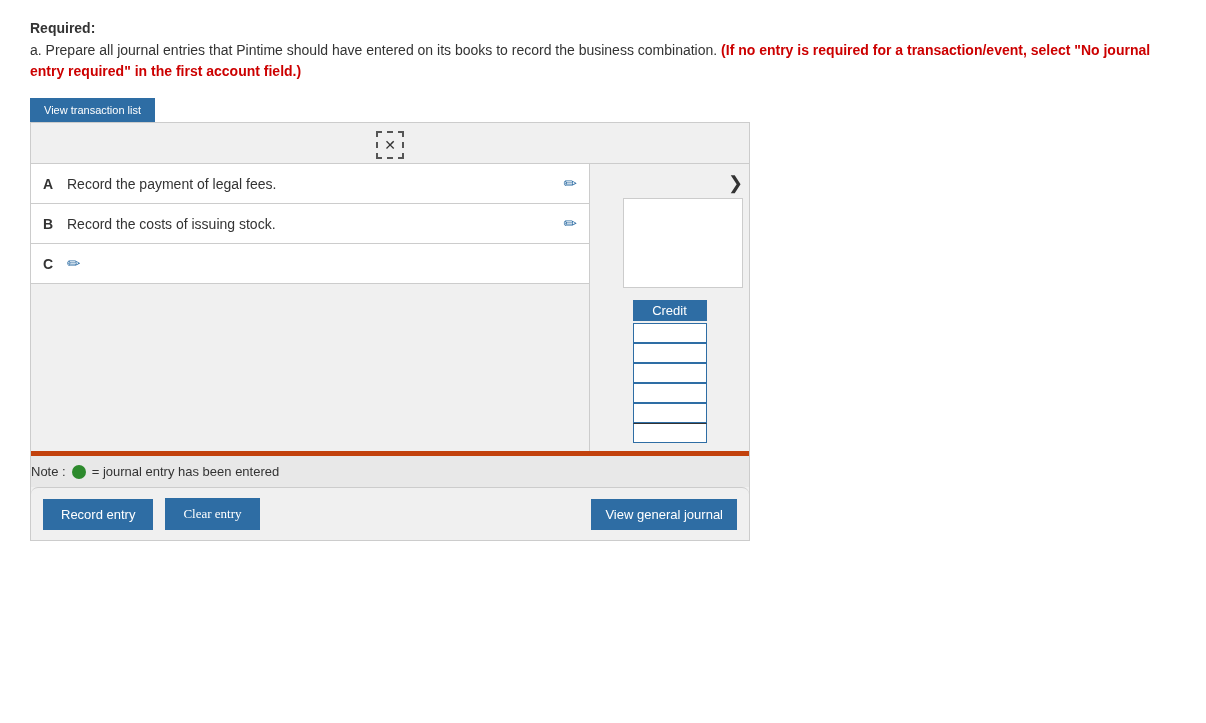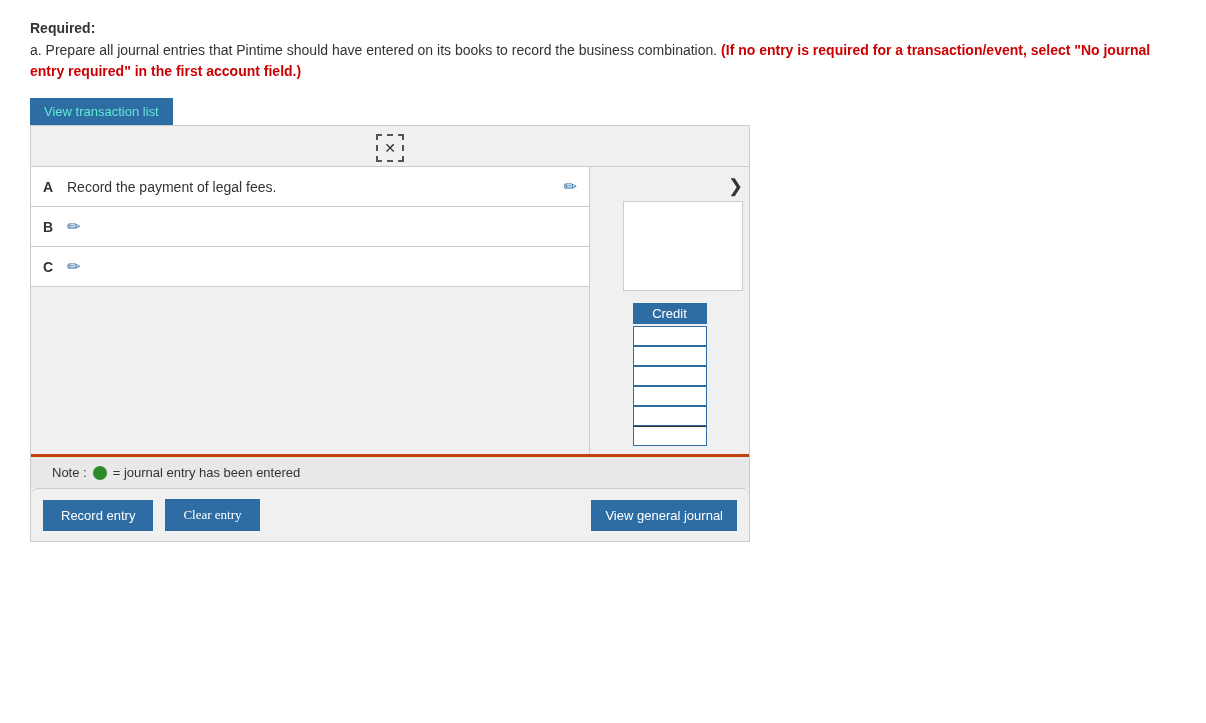--- a/index.html
+++ b/index.html
@@ -19,25 +19,25 @@
     .instruction {
       margin-bottom: 16px;
       line-height: 1.5;
     }
     .instruction .bold-red {
       color: #cc0000;
       font-weight: bold;
     }
     .view-transaction-btn {
       background: #2e6da4;
-      color: #5eead4;
+      color: #ffffff;
       border: none;
       padding: 6px 14px;
       cursor: pointer;
-      font-size: 13px;
+      font-size: 11px;
       margin-bottom: 0;
     }
     .main-panel {
       border: 1px solid #ccc;
       background: #f0f0f0;
       width: 720px;
       margin-top: 0;
     }
     .panel-top-bar {
       background: #f0f0f0;
@@ -144,22 +144,22 @@
     }
     .credit-input-row + .credit-input-row {
       border-top: none;
     }
     .bottom-empty {
       flex: 1;
       min-height: 120px;
     }
     .panel-footer {
       background: #e8e8e8;
-      border-top: 3px solid #c2410c;
-      padding: 8px 21px;
+      border-top: 5px solid #c2410c;
+      padding: 8px 0;
       display: flex;
       align-items: center;
       gap: 6px;
     }
     .note-text {
       font-size: 13px;
       color: #333;
       flex: 1;
       display: flex;
       align-items: center;
@@ -228,20 +228,21 @@
   <div class="panel-content">
     <div class="left-section">
 
       <div class="transaction-row">
         <span class="row-letter">A</span>
         <span class="row-text">Record the payment of legal fees.</span>
         <span class="edit-icon">✏</span>
       </div>
       <div class="transaction-row">
         <span class="row-letter">B</span>
+        <span class="row-text">Record the costs of issuing stock.</span>
         <span class="edit-icon">✏</span>
       </div>
       <div class="transaction-row">
         <span class="row-letter">C</span>
         <span class="edit-icon">✏</span>
       </div>
 
       <div class="bottom-empty"></div>
     </div>
 

